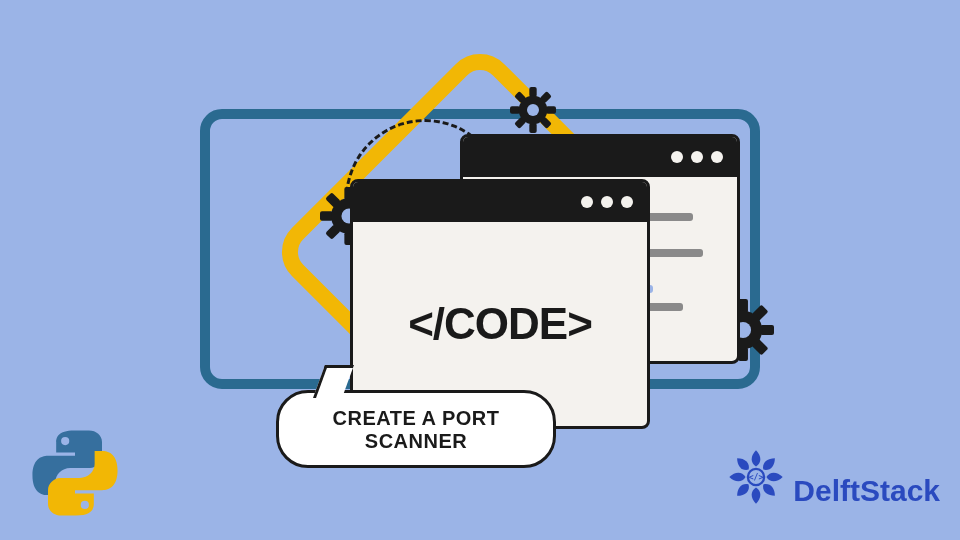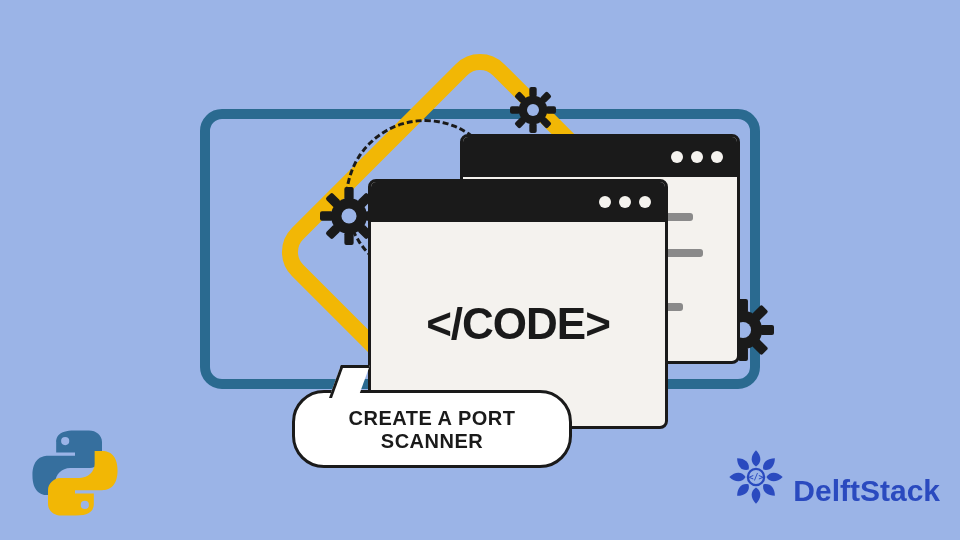--- a/index.html
+++ b/index.html
@@ -48,21 +48,21 @@
 .gear { position: absolute; color: #1a1a1a; }
 .gear svg { display: block; }
 .window {
   position: absolute;
   background: #f4f2ee;
   border: 3px solid #1a1a1a;
   border-radius: 8px;
   overflow: hidden;
 }
 .window.back  { width: 280px; height: 230px; left: 260px; top: 55px; }
-.window.front { width: 300px; height: 250px; left: 168px; top: 100px; text-align: right; }
+.window.front { width: 300px; height: 250px; left: 150px; top: 100px; text-align: right; }
 .titlebar {
   background: #1a1a1a;
   height: 40px;
   display: flex;
   align-items: center;
   justify-content: flex-end;
   gap: 8px;
   padding-right: 14px;
 }
 .dot { width: 12px; height: 12px; border-radius: 50%; background: #f4f2ee; }
@@ -84,21 +84,21 @@
 }
 .codetext {
   font-family: "Arial Black", Arial, sans-serif;
   font-weight: 900;
   font-size: 44px;
   letter-spacing: -1px;
   color: #1a1a1a;
 }
 .bubble {
   position: absolute;
-  left: 292px;
+  left: 276px;
   top: 390px;
   width: 280px;
   padding: 14px 18px 12px;
   background: #fff;
   border: 3px solid #1a1a1a;
   border-radius: 32px;
   text-align: center;
   font-family: Impact, "Arial Black", sans-serif;
   font-weight: 700;
   font-size: 20px;

